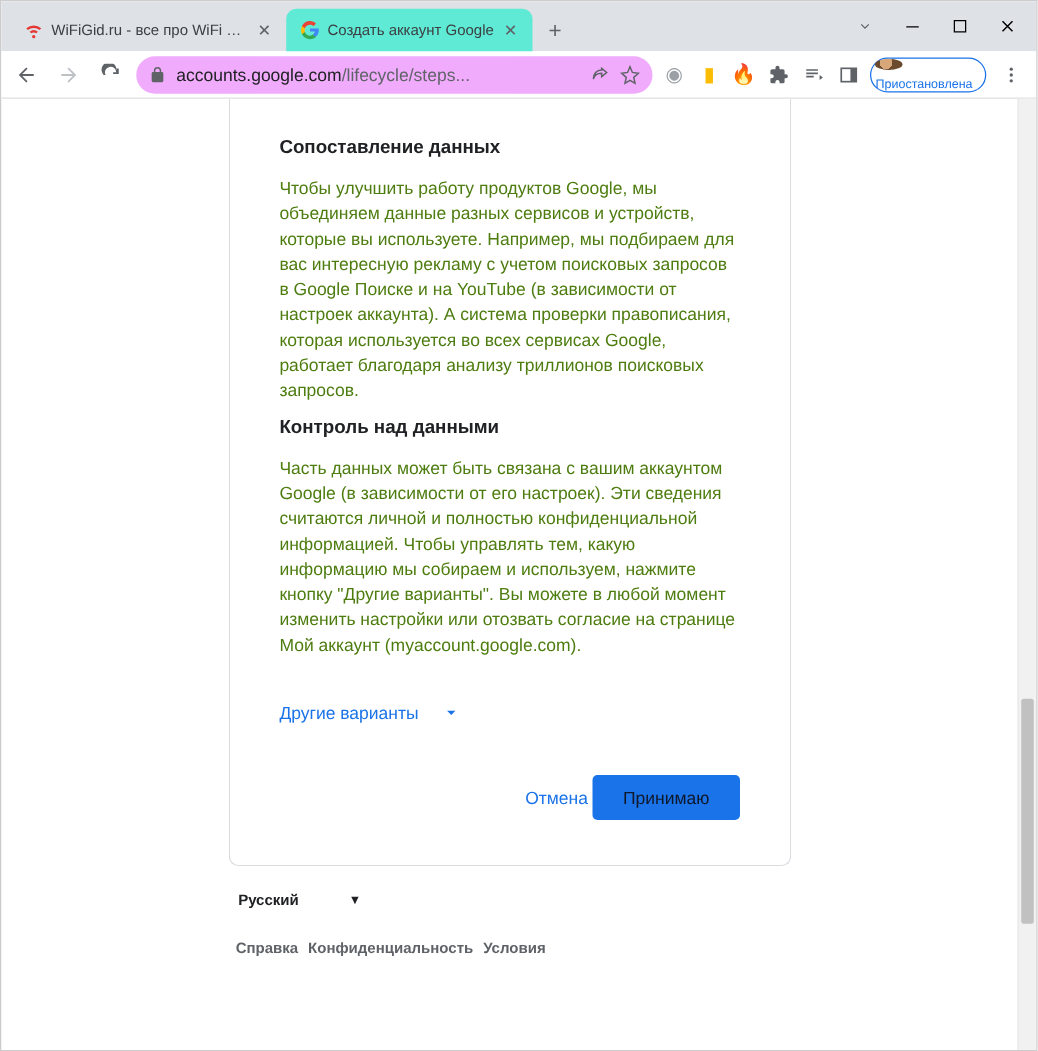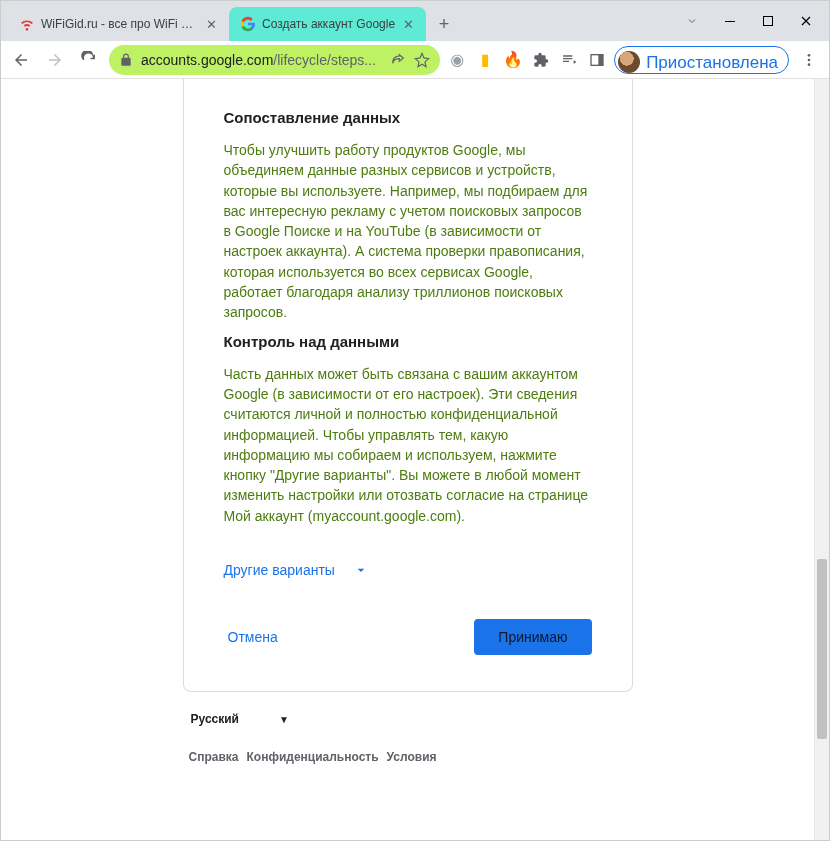--- a/index.html
+++ b/index.html
@@ -66,44 +66,45 @@
     width: 28px; height: 28px;
     display: flex; align-items: center; justify-content: center;
     color: #5f6368;
     border-radius: 50%;
     cursor:pointer;
   }
   .icon-btn.disabled { color: #bdc1c6; }
   .addressbar {
     flex: 1;
     height: 30px;
-    background: #bef264;
+    background: #f0abfc;
     border-radius: 15px;
     display: flex;
     align-items: center;
     padding: 0 10px;
     gap: 8px;
     color: #202124;
     font-size: 14px;
   }
   .addressbar .lock { color:#5f6368; }
   .addressbar .url { flex:1; white-space:nowrap; overflow:hidden; text-overflow:ellipsis; color:#5f6368;}
   .addressbar .url .domain { color:#202124; }
   .ext-icon { width:22px; height:22px; display:flex; align-items:center; justify-content:center; font-size:16px;}
   .profile-chip {
     height: 28px;
     border: 1px solid #1a73e8;
     border-radius: 14px;
     display: flex;
-    align-items: flex-end;
+    align-items: flex-start;
     gap: 6px;
     padding: 0 10px 0 3px;
     color: #1a73e8;
-    font-size: 17px;
+    font-size: 10px;
     cursor:pointer;
+    flex-direction:column;
   }
   .profile-chip .avatar {
     width: 22px; height: 22px; border-radius: 50%;
     background: radial-gradient(circle at 40% 35%, #d7a77a 0 35%, #6b4a2e 36% 100%);
   }
   
   .viewport {
     display:flex;
     height: calc(841px - 40px - 38px);
     position:relative;
@@ -156,21 +157,21 @@
     font-size: 14px;
     font-weight: 500;
     display: inline-flex;
     align-items: center;
     gap: 18px;
     cursor:pointer;
   }
   .actions {
     margin-top: 40px;
     display: flex;
-    justify-content: space-between;
+    justify-content: flex-end;
     align-items: center;
   }
   .btn-text {
     color: #1a73e8;
     font-size: 14px;
     font-weight: 500;
     background: none;
     border: none;
     cursor: pointer;
     padding: 8px 4px;

